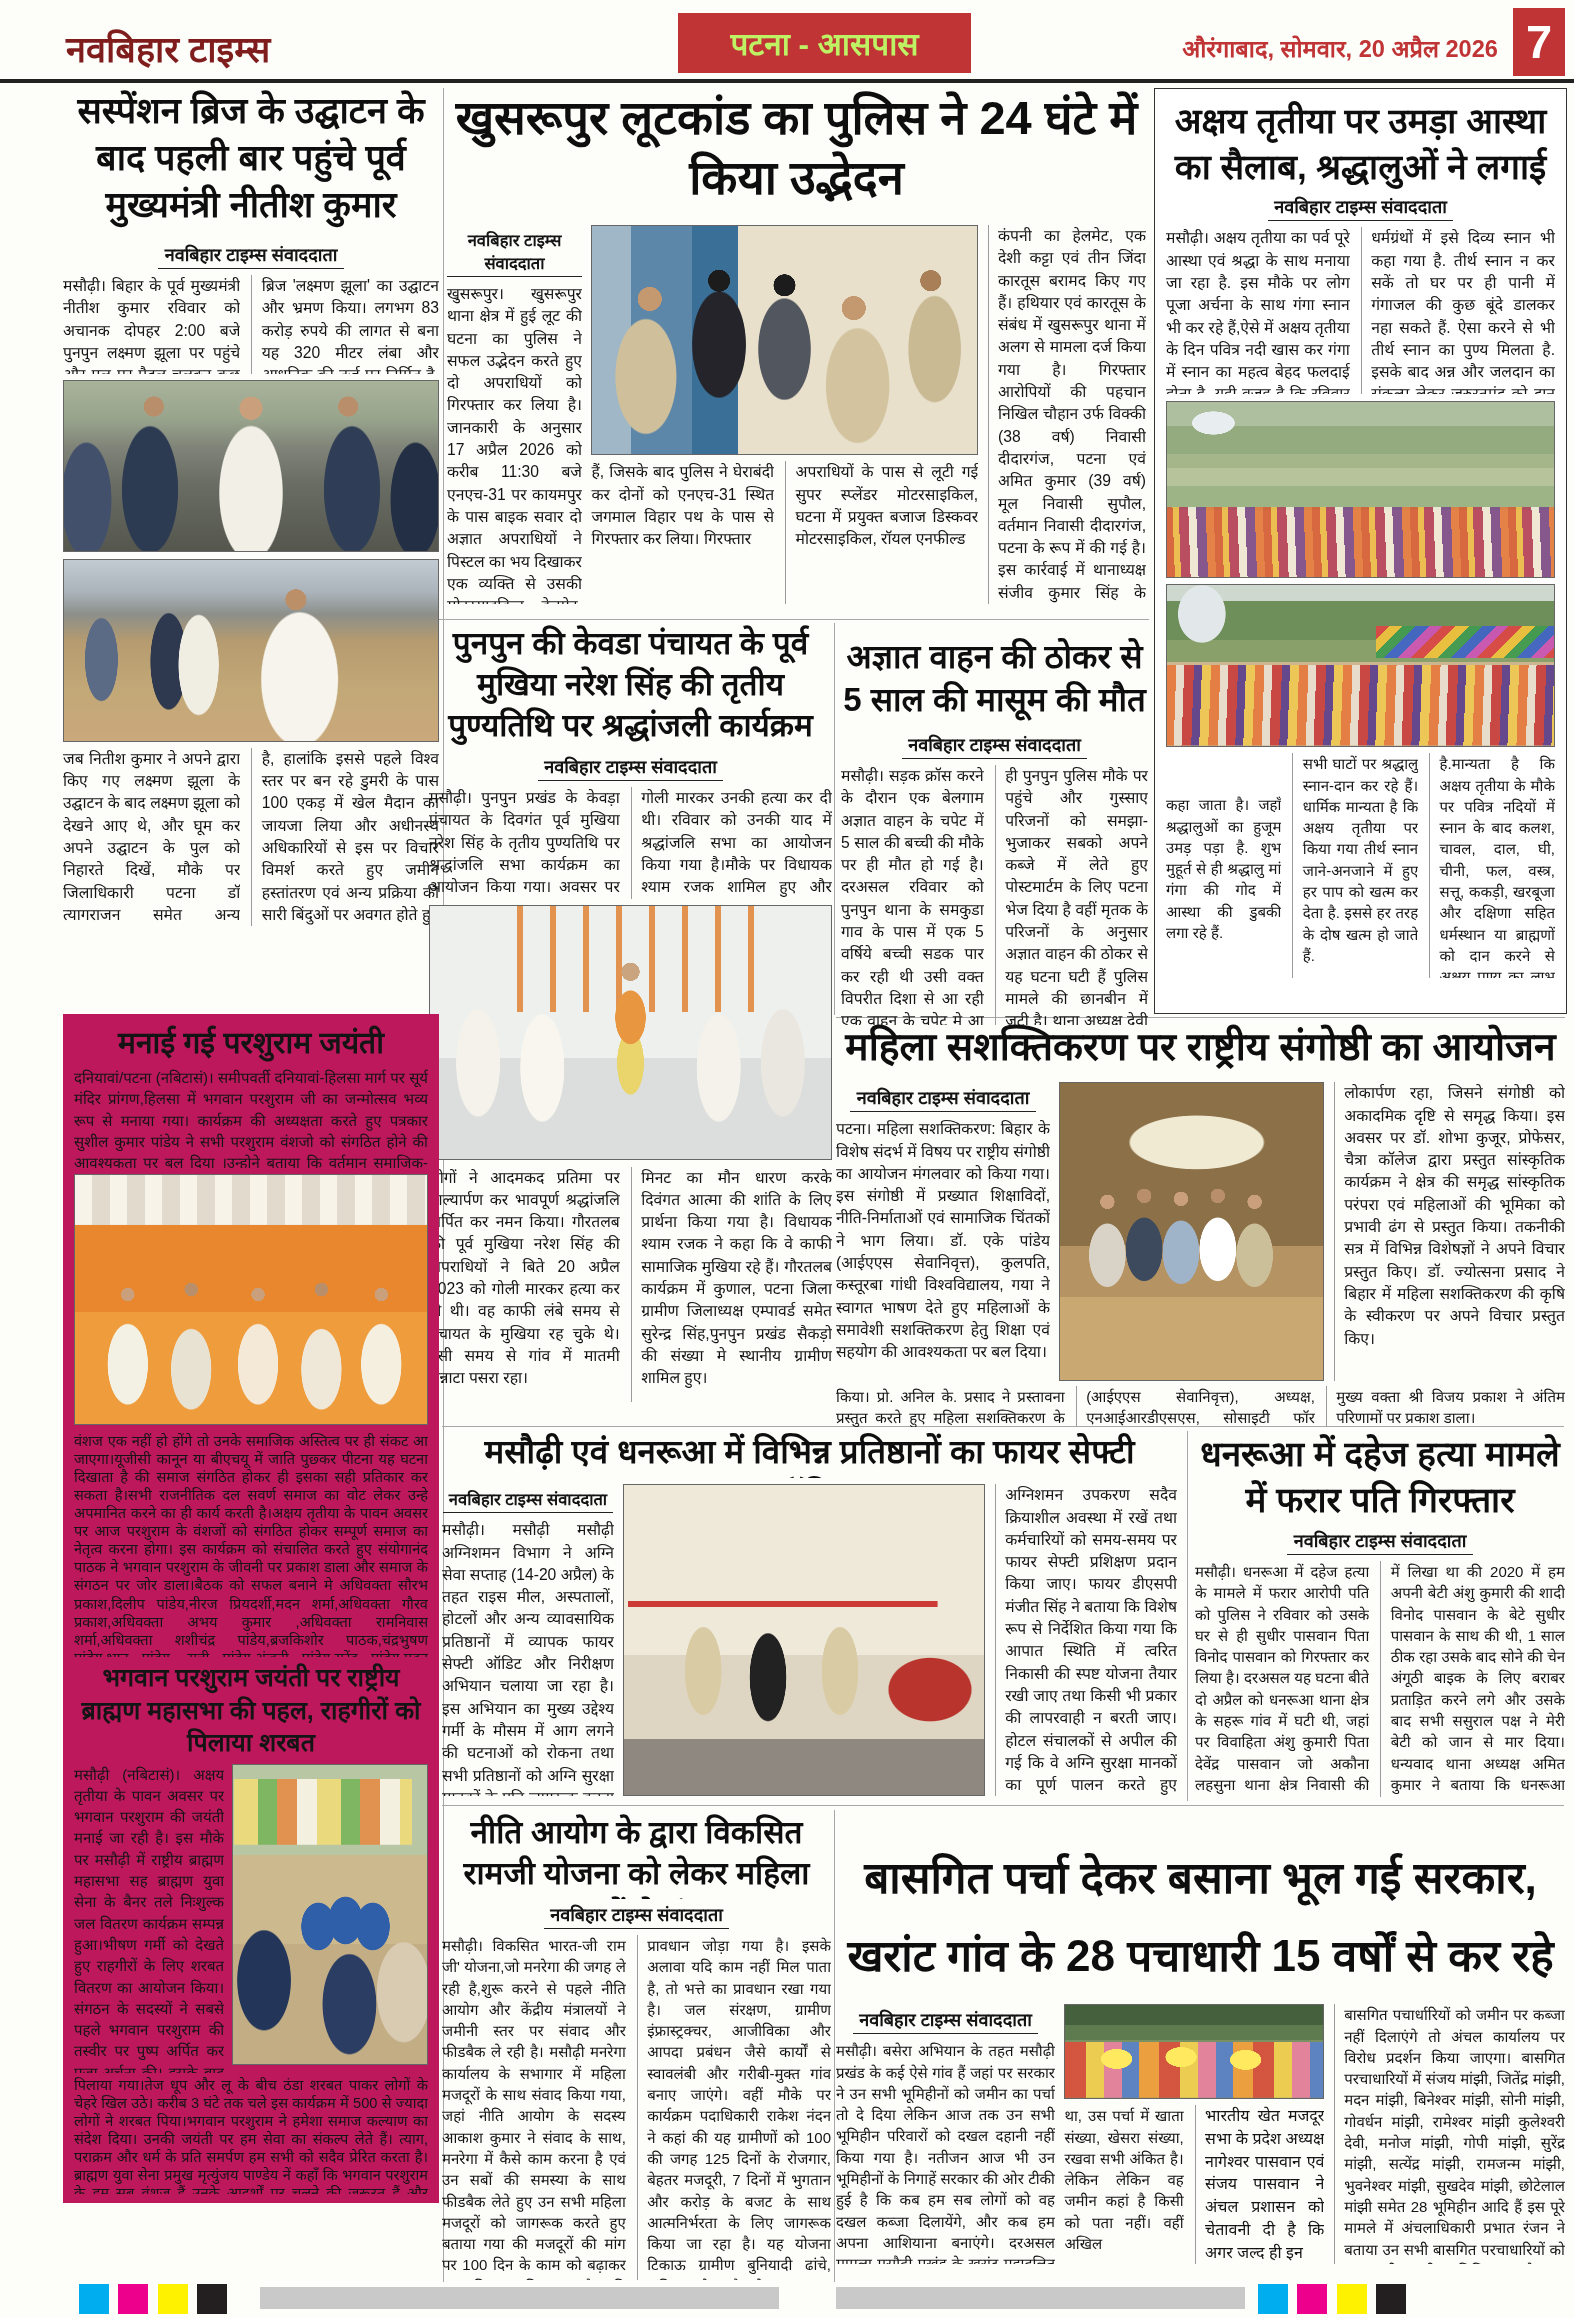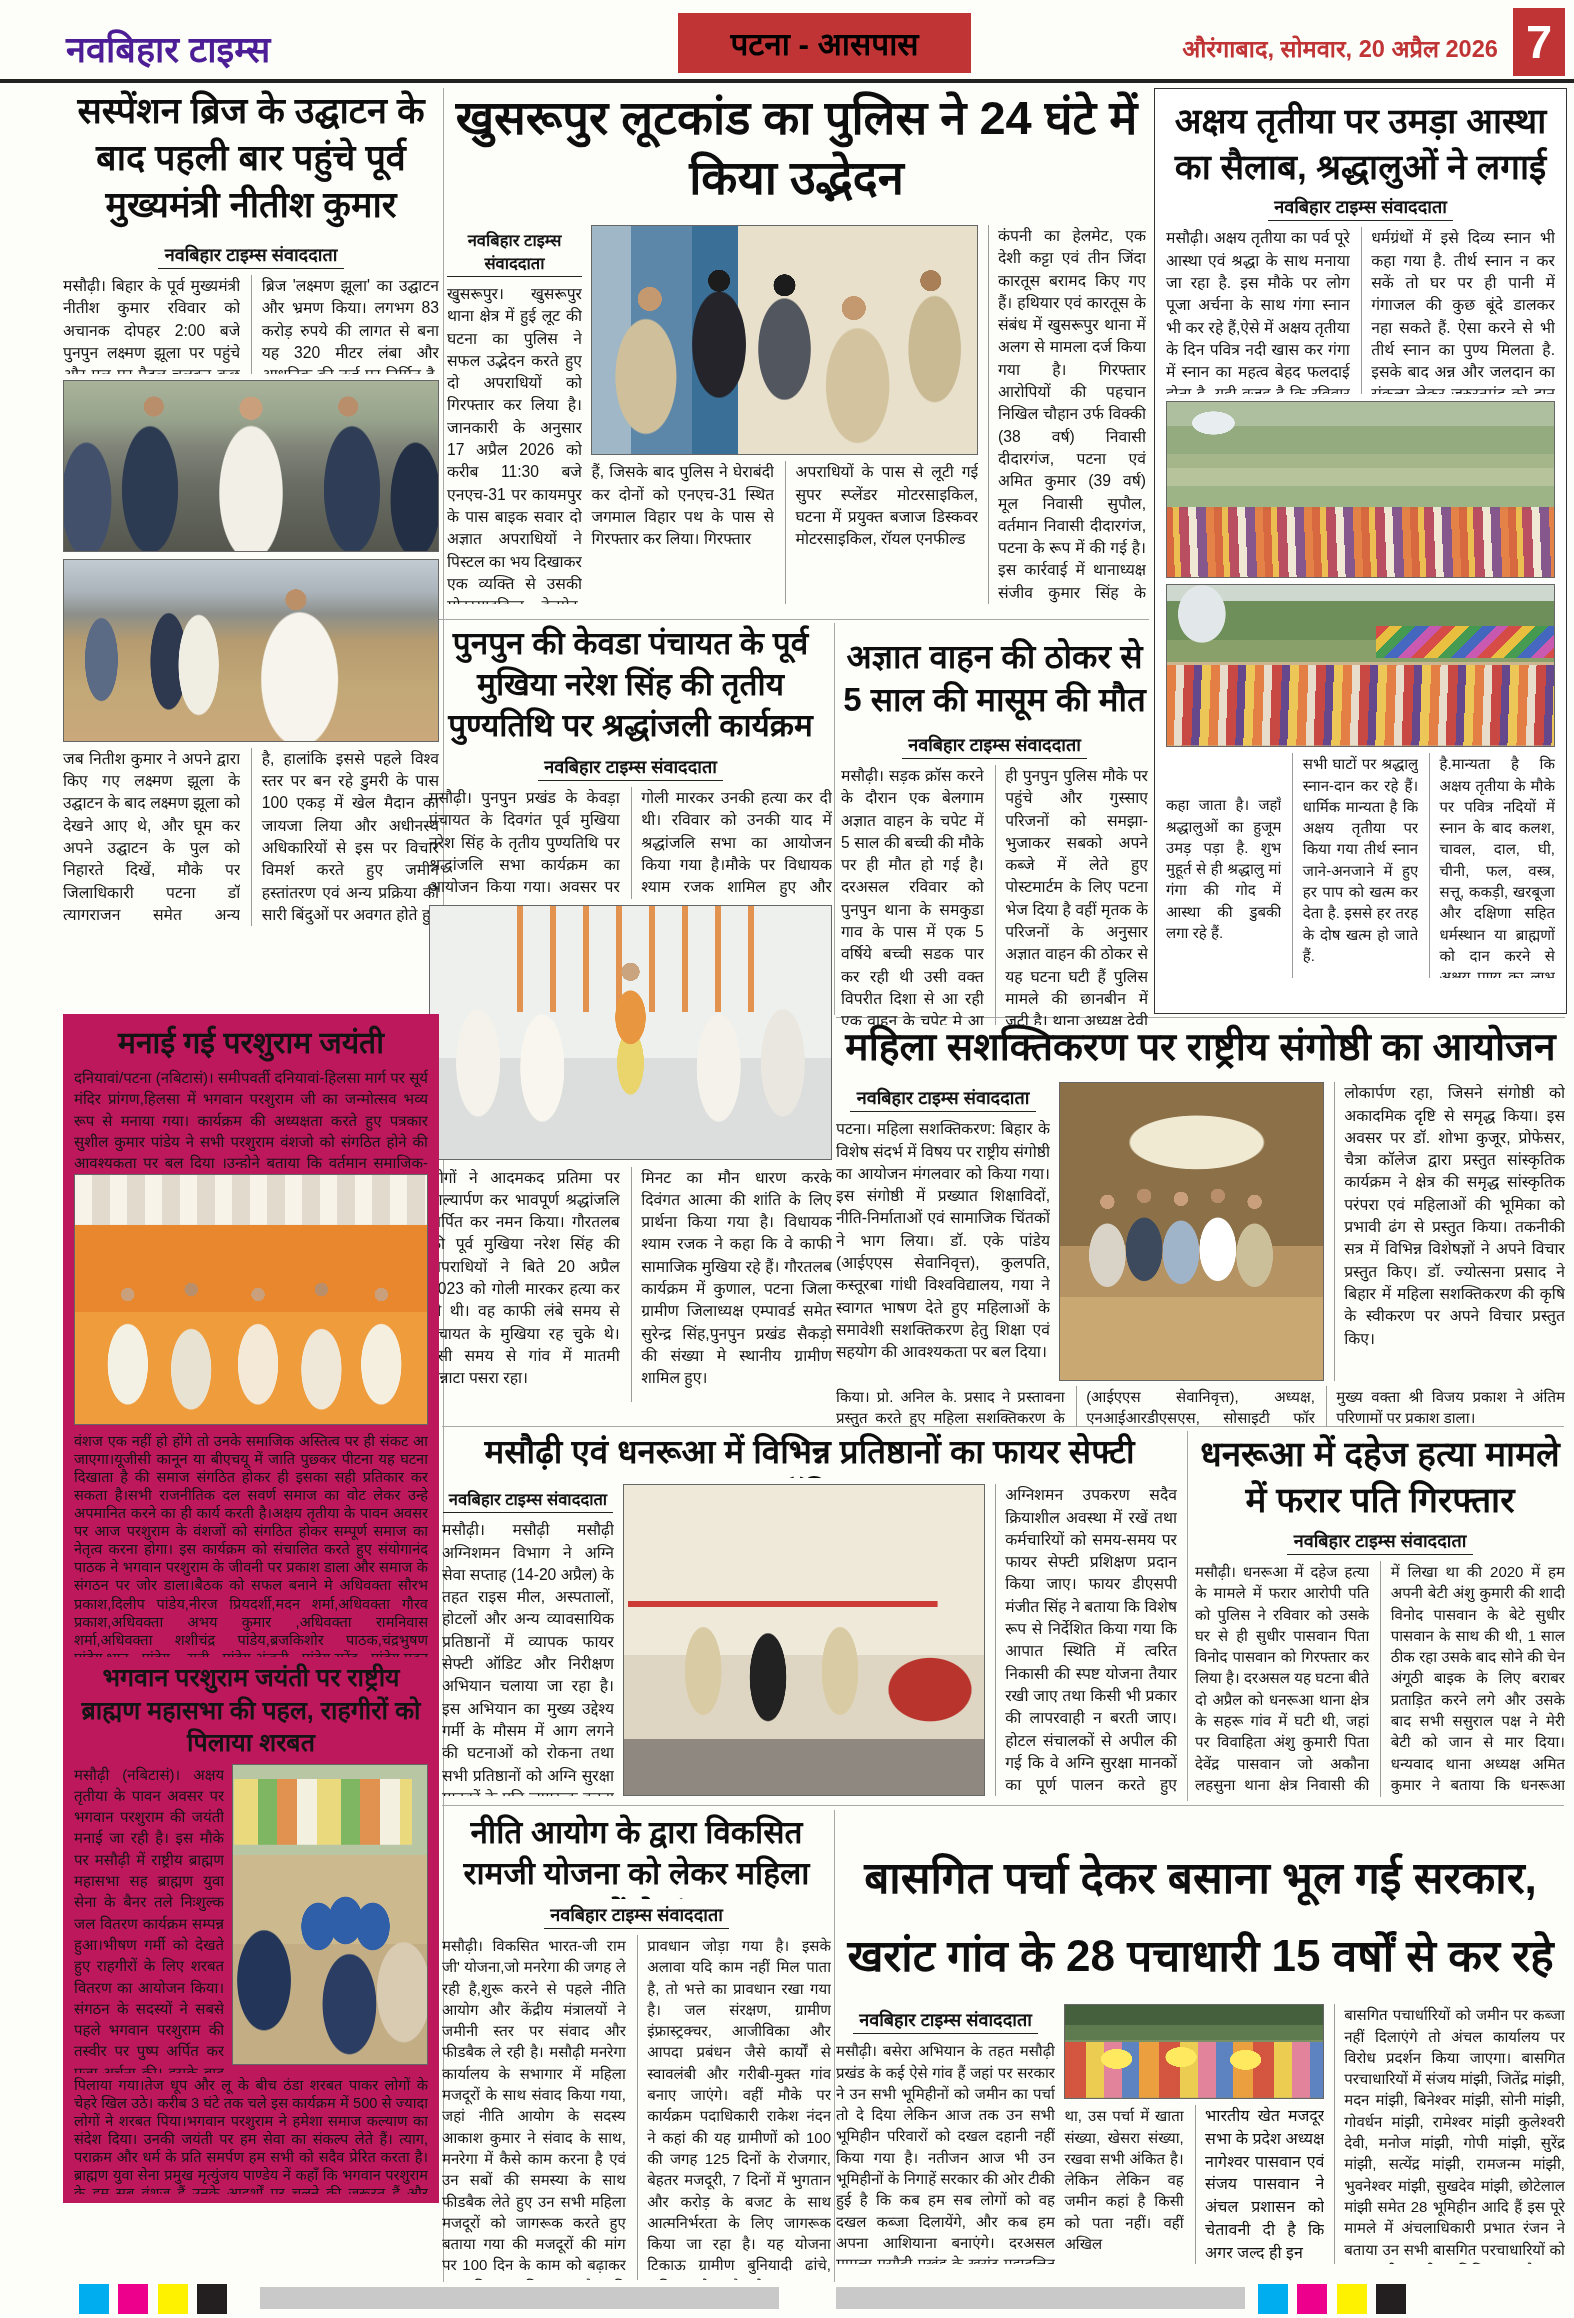--- a/index.html
+++ b/index.html
@@ -1,19 +1,19 @@
 <!DOCTYPE html>
 <html style="font-size:12.6px"><head>
 <meta charset="utf-8">
 <style>
   html,body{margin:0;padding:0;background:#e8e8e4;}
   #page{position:relative;width:1574px;height:2319px;background:#fdfdfa;font-family:"Liberation Sans",sans-serif;color:#141414;overflow:hidden;}
   
-  .brand{position:absolute;left:66px;top:23.6px;font-size:36px;font-weight:800;color:#4c1d95;}
-  .section-box{position:absolute;left:678px;top:12.6px;width:293px;height:60px;background:#c03435;color:#000000;display:flex;align-items:center;justify-content:center;font-size:31.5px;font-weight:800;}
+  .brand{position:absolute;left:66px;top:23.6px;font-size:36px;font-weight:800;color:#7f1d1d;}
+  .section-box{position:absolute;left:678px;top:12.6px;width:293px;height:60px;background:#c03435;color:#bef264;display:flex;align-items:center;justify-content:center;font-size:31.5px;font-weight:800;}
   .dateline{position:absolute;right:76px;top:31.5px;font-size:23.6px;font-weight:700;color:#c03435;}
   .pagenum{position:absolute;left:1513px;top:7.9px;width:52px;height:68px;background:#c03435;color:#fff;display:flex;align-items:center;justify-content:center;font-size:47px;font-weight:800;}
   .toprule{position:absolute;left:0;top:79px;width:1574px;height:3.9px;background:#222;}
   
   .article{position:absolute;}
   .hl{font-weight:800;text-align:center;color:#0e0e0e;line-height:1.3;overflow:hidden;}
   .byline{font-weight:700;font-size:18px;text-align:center;width:fit-content;margin:3.1px auto 6.3px;padding:0 6.3px 1.6px;border-bottom:1.6px solid #222;}
   .body{font-size:15.7px;line-height:1.42;text-align:justify;overflow:hidden;}
   .dense{font-size:14.6px;line-height:1.24;}
   .cols{display:flex;gap:11px;}

